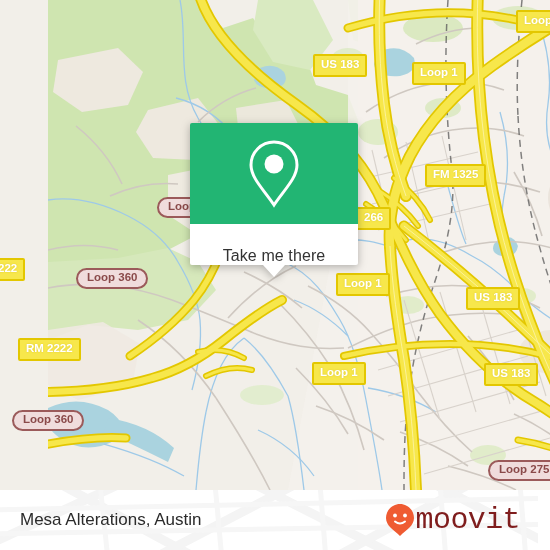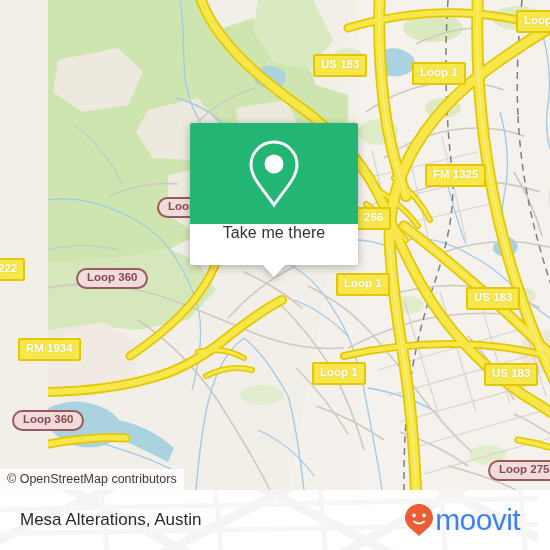--- a/index.html
+++ b/index.html
@@ -81,21 +81,21 @@
     border-radius: 2px 2px 0 0;
     display: flex;
     align-items: center;
     justify-content: center;
   }
   #popup-bottom {
     background: #ffffff;
     height: 41px;
     border-radius: 0 0 2px 2px;
     display: flex;
-    align-items: flex-start;
+    align-items: flex-end;
     justify-content: center;
   }
   #popup-label {
     color: #333333;
     font-size: 16px;
     font-family: "Liberation Sans", sans-serif;
     letter-spacing: .1px;
   }
   #popup-tail {
     position: absolute;
@@ -134,22 +134,22 @@
   #brand {
     position: absolute;
     right: 18px; top: 50%;
     transform: translateY(-50%);
     display: flex;
     align-items: center;
     z-index: 2;
   }
   #brand-name {
     font-size: 30px;
-    color: #3b82f6;
-    font-family: Liberation Sans, sans-serif;
+    color: #7f1d1d;
+    font-family: Liberation Mono, monospace;
     letter-spacing: -0.6px;
     line-height: 1;
     margin-left: 1px;
   }
 </style>
 </head>
 <body>
 
 <div id="app">
 
@@ -378,28 +378,27 @@
         <div class="shield hwy" style="left: 516px; top: 10px;">Loop</div>
         <div class="shield hwy" style="left: 313px; top: 54px;">US 183</div>
         <div class="shield hwy" style="left: 412px; top: 62px;">Loop 1</div>
         <div class="shield hwy" style="left: 425px; top: 164px;">FM 1325</div>
         <div class="shield pill" style="left: 157px; top: 197px;">Loop</div>
         <div class="shield hwy" style="left: 356px; top: 207px;">266</div>
         <div class="shield hwy" style="left: -10px; top: 258px;">222</div>
         <div class="shield pill" style="left: 76px; top: 268px;">Loop 360</div>
         <div class="shield hwy" style="left: 336px; top: 273px;">Loop 1</div>
         <div class="shield hwy" style="left: 466px; top: 287px;">US 183</div>
-        <div class="shield hwy" style="left: 18px; top: 338px;">RM 1934</div>
+        <div class="shield hwy" style="left: 18px; top: 338px;">RM 2222</div>
         <div class="shield hwy" style="left: 312px; top: 362px;">Loop 1</div>
         <div class="shield hwy" style="left: 484px; top: 363px;">US 183</div>
         <div class="shield pill" style="left: 12px; top: 410px;">Loop 360</div>
         <div class="shield pill" style="left: 488px; top: 460px;">Loop 275</div>
       </div>
 
-    <div id="attribution">© OpenStreetMap contributors</div>
   </div>
 
   <div id="popup">
     <div id="popup-top">
       <svg width="56" height="72" viewBox="0 0 56 72">
         <path d="M28 4 C15.3 4 5 14.3 5 27 C5 40 18 52 28 67 C38 52 51 40 51 27 C51 14.3 40.7 4 28 4 Z" fill="none" stroke="#ffffff" stroke-width="3"></path>
         <circle cx="28" cy="26" r="9.5" fill="#ffffff"></circle>
       </svg>
     </div>
     <div id="popup-bottom">

